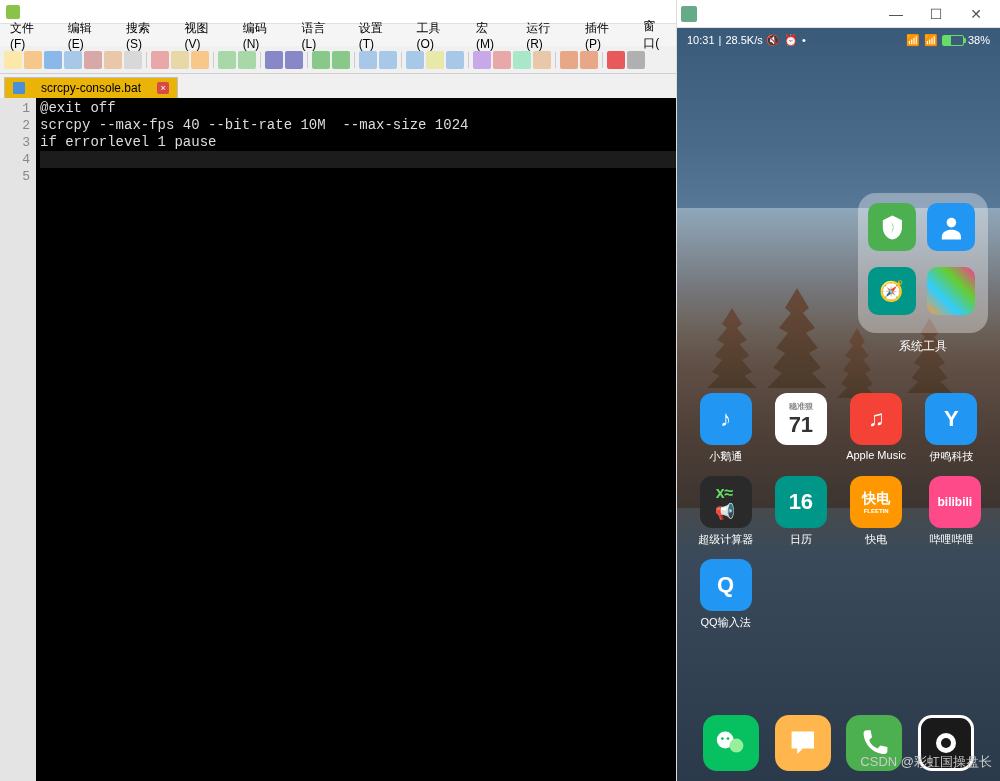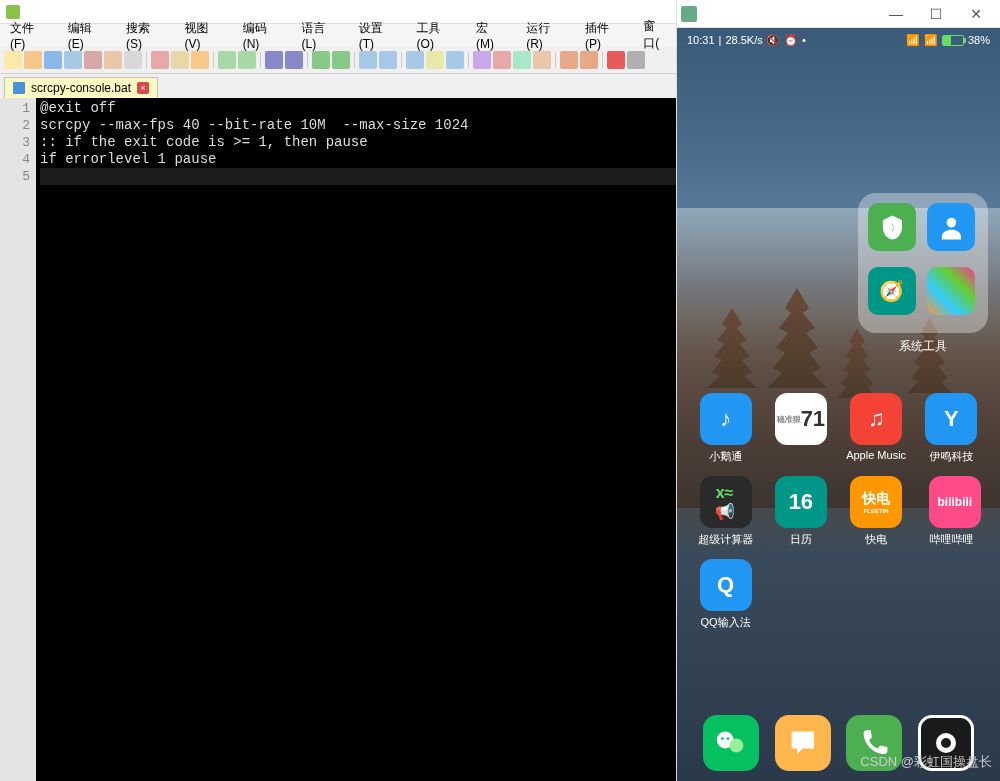--- a/index.html
+++ b/index.html
@@ -9,21 +9,21 @@
 .npp-window { position: absolute; left: 0; top: 0; width: 677px; height: 781px; background: #f0f0f0; border-right: 1px solid #ddd; }
 .npp-titlebar { height: 24px; background: #fff; display: flex; align-items: center; padding: 0 6px; gap: 6px; border-bottom: 1px solid #e0e0e0; }
 .npp-icon { width: 14px; height: 14px; background: #8bc34a; border-radius: 2px; }
 .npp-title { color: #888; font-size: 11px; }
 .npp-menubar { height: 22px; background: #f5f5f5; display: flex; align-items: center; padding: 0 4px; gap: 14px; }
 .npp-menu-item { padding: 2px 6px; font-size: 12px; cursor: pointer; }
 .npp-toolbar { height: 28px; background: #f0f0f0; display: flex; align-items: center; padding: 0 4px; gap: 2px; border-bottom: 1px solid #d0d0d0; }
 .tb-btn { width: 18px; height: 18px; border-radius: 2px; cursor: pointer; }
 .tb-sep { width: 1px; height: 16px; background: #ccc; margin: 0 2px; }
 .npp-tabbar { height: 24px; background: #f0f0f0; display: flex; align-items: flex-end; padding: 0 4px; }
-.npp-tab { background: #fef9c3; border: 1px solid #c0c0c0; border-bottom: none; padding: 3px 8px; display: flex; align-items: center; gap: 6px; font-size: 12px; }
+.npp-tab { background: #eab308; border: 1px solid #c0c0c0; border-bottom: none; padding: 3px 8px; display: flex; align-items: center; gap: 16px; font-size: 12px; }
 .tab-icon { width: 12px; height: 12px; background: #4a90d8; border-radius: 1px; flex-shrink: 0; }
 .tab-close { width: 12px; height: 12px; background: #d84a4a; border-radius: 2px; color: white; font-size: 9px; line-height: 12px; text-align: center; cursor: pointer; }
 .npp-editor { background: #000; color: #ddd; font-family: "Consolas", "Courier New", monospace; font-size: 14px; height: 683px; display: flex; }
 .gutter { width: 36px; background: #e4e4e4; color: #888; text-align: right; padding: 2px 6px 0 0; font-size: 13px; line-height: 17px; }
 .gutter div { height: 17px; }
 .code-area { flex: 1; padding: 2px 0 0 4px; line-height: 17px; }
 .code-line { white-space: pre; height: 17px; }
 .current-line { background: #1c1c1c; }
 
 
@@ -146,21 +146,20 @@
     <div class="gutter">
       <div>1</div>
         <div>2</div>
         <div>3</div>
         <div>4</div>
         <div>5</div>
     </div>
     <div class="code-area">
       <div class="code-line">@exit off</div>
       <div class="code-line">scrcpy --max-fps 40 --bit-rate 10M  --max-size 1024</div>
-      <div class="code-line">:: if the exit code is &gt;= 1, then pause</div>
       <div class="code-line">if errorlevel 1 pause</div>
       <div class="code-line current-line"></div>
     </div>
   </div>
 </div>
 
 <div class="scrcpy-window">
   <div class="scrcpy-titlebar">
     <div class="scrcpy-title-left">
       <div class="scrcpy-icon"></div>
@@ -216,21 +215,21 @@
       <div class="folder-icon" style="background:linear-gradient(45deg,#f93,#3cf,#6c3,#f39)"></div>
     </div>
     <div class="folder-label">系统工具</div>
 
     <div class="app-grid">
       <div class="app-item">
           <div class="app-icon c-blue">♪</div>
           <span class="app-label">小鹅通</span>
         </div>
       <div class="app-item">
-          <div class="app-icon c-white" style="flex-direction:row">
+          <div class="app-icon c-white" style="flex-direction:column">
             <span style="font-size:8px;color:#888">稳准狠</span>
             <span style="font-size:22px;color:#333">71</span>
           </div>
           <span class="app-label"></span>
         </div>
       <div class="app-item">
           <div class="app-icon c-red">♫</div>
           <span class="app-label">Apple Music</span>
         </div>
       <div class="app-item">

